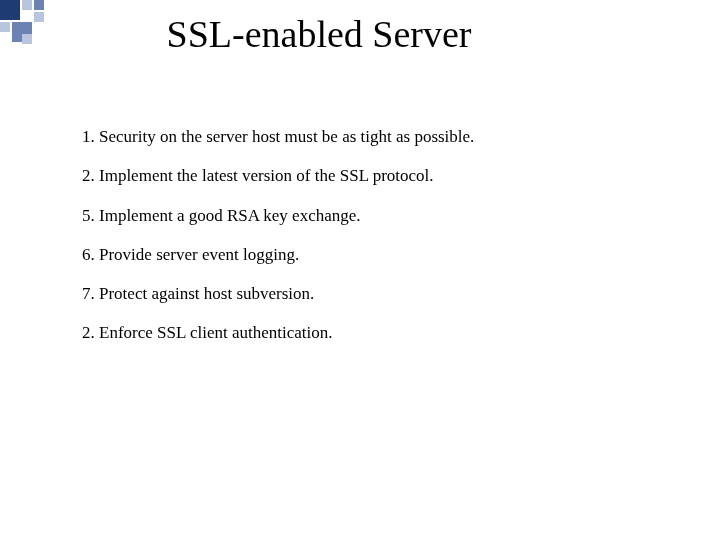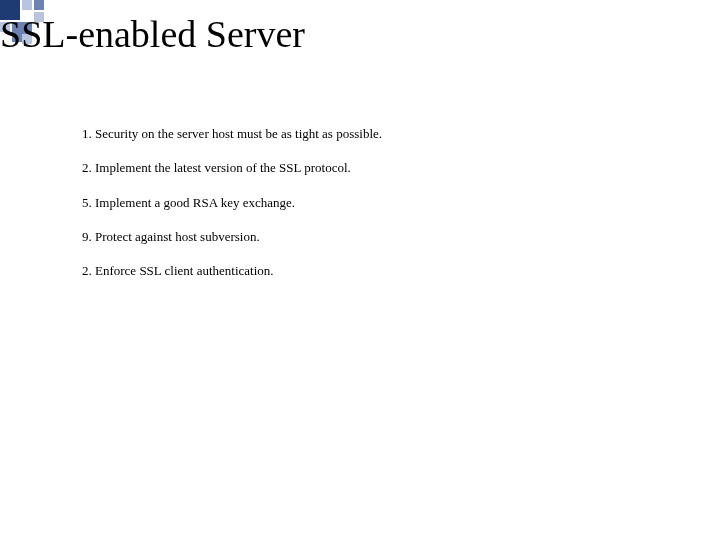--- a/index.html
+++ b/index.html
@@ -23,32 +23,32 @@
     top: 0;
     left: 0;
     width: 84px;
     height: 48px;
   }
   .title {
     position: absolute;
     top: 12px;
     left: 0;
     width: 638px;
-    text-align: left;
+    text-align: center;
     font-size: 38px;
     font-weight: 400;
   }
   .content {
     position: absolute;
     top: 126px;
     left: 82px;
     right: 60px;
   }
   .item {
-    font-size: 13px;
+    font-size: 17px;
     line-height: 1.25;
     margin-bottom: 18px;
   }
 </style>
 </head>
 <body>
 
 <div class="slide">
 
   <svg class="corner-decor" viewBox="0 0 84 48">
@@ -60,17 +60,18 @@
     <rect x="34" y="12" width="10" height="10" fill="#b9c4de"></rect>
     <rect x="22" y="34" width="10" height="10" fill="#b9c4de"></rect>
   </svg>
 
   <div class="title">SSL-enabled Server</div>
 
   <div class="content">
     <div class="item">1. Security on the  server host must be as tight as possible.</div>
     <div class="item">2. Implement the latest version of the SSL protocol.</div>
     <div class="item">5. Implement a good RSA key exchange.</div>
-    <div class="item">9. Protect against host subversion.</div>
+    <div class="item">6. Provide server event logging.</div>
+    <div class="item">7. Protect against host subversion.</div>
     <div class="item">2. Enforce SSL client authentication.</div>
   </div>
 
 </div>
 
 </body></html>

